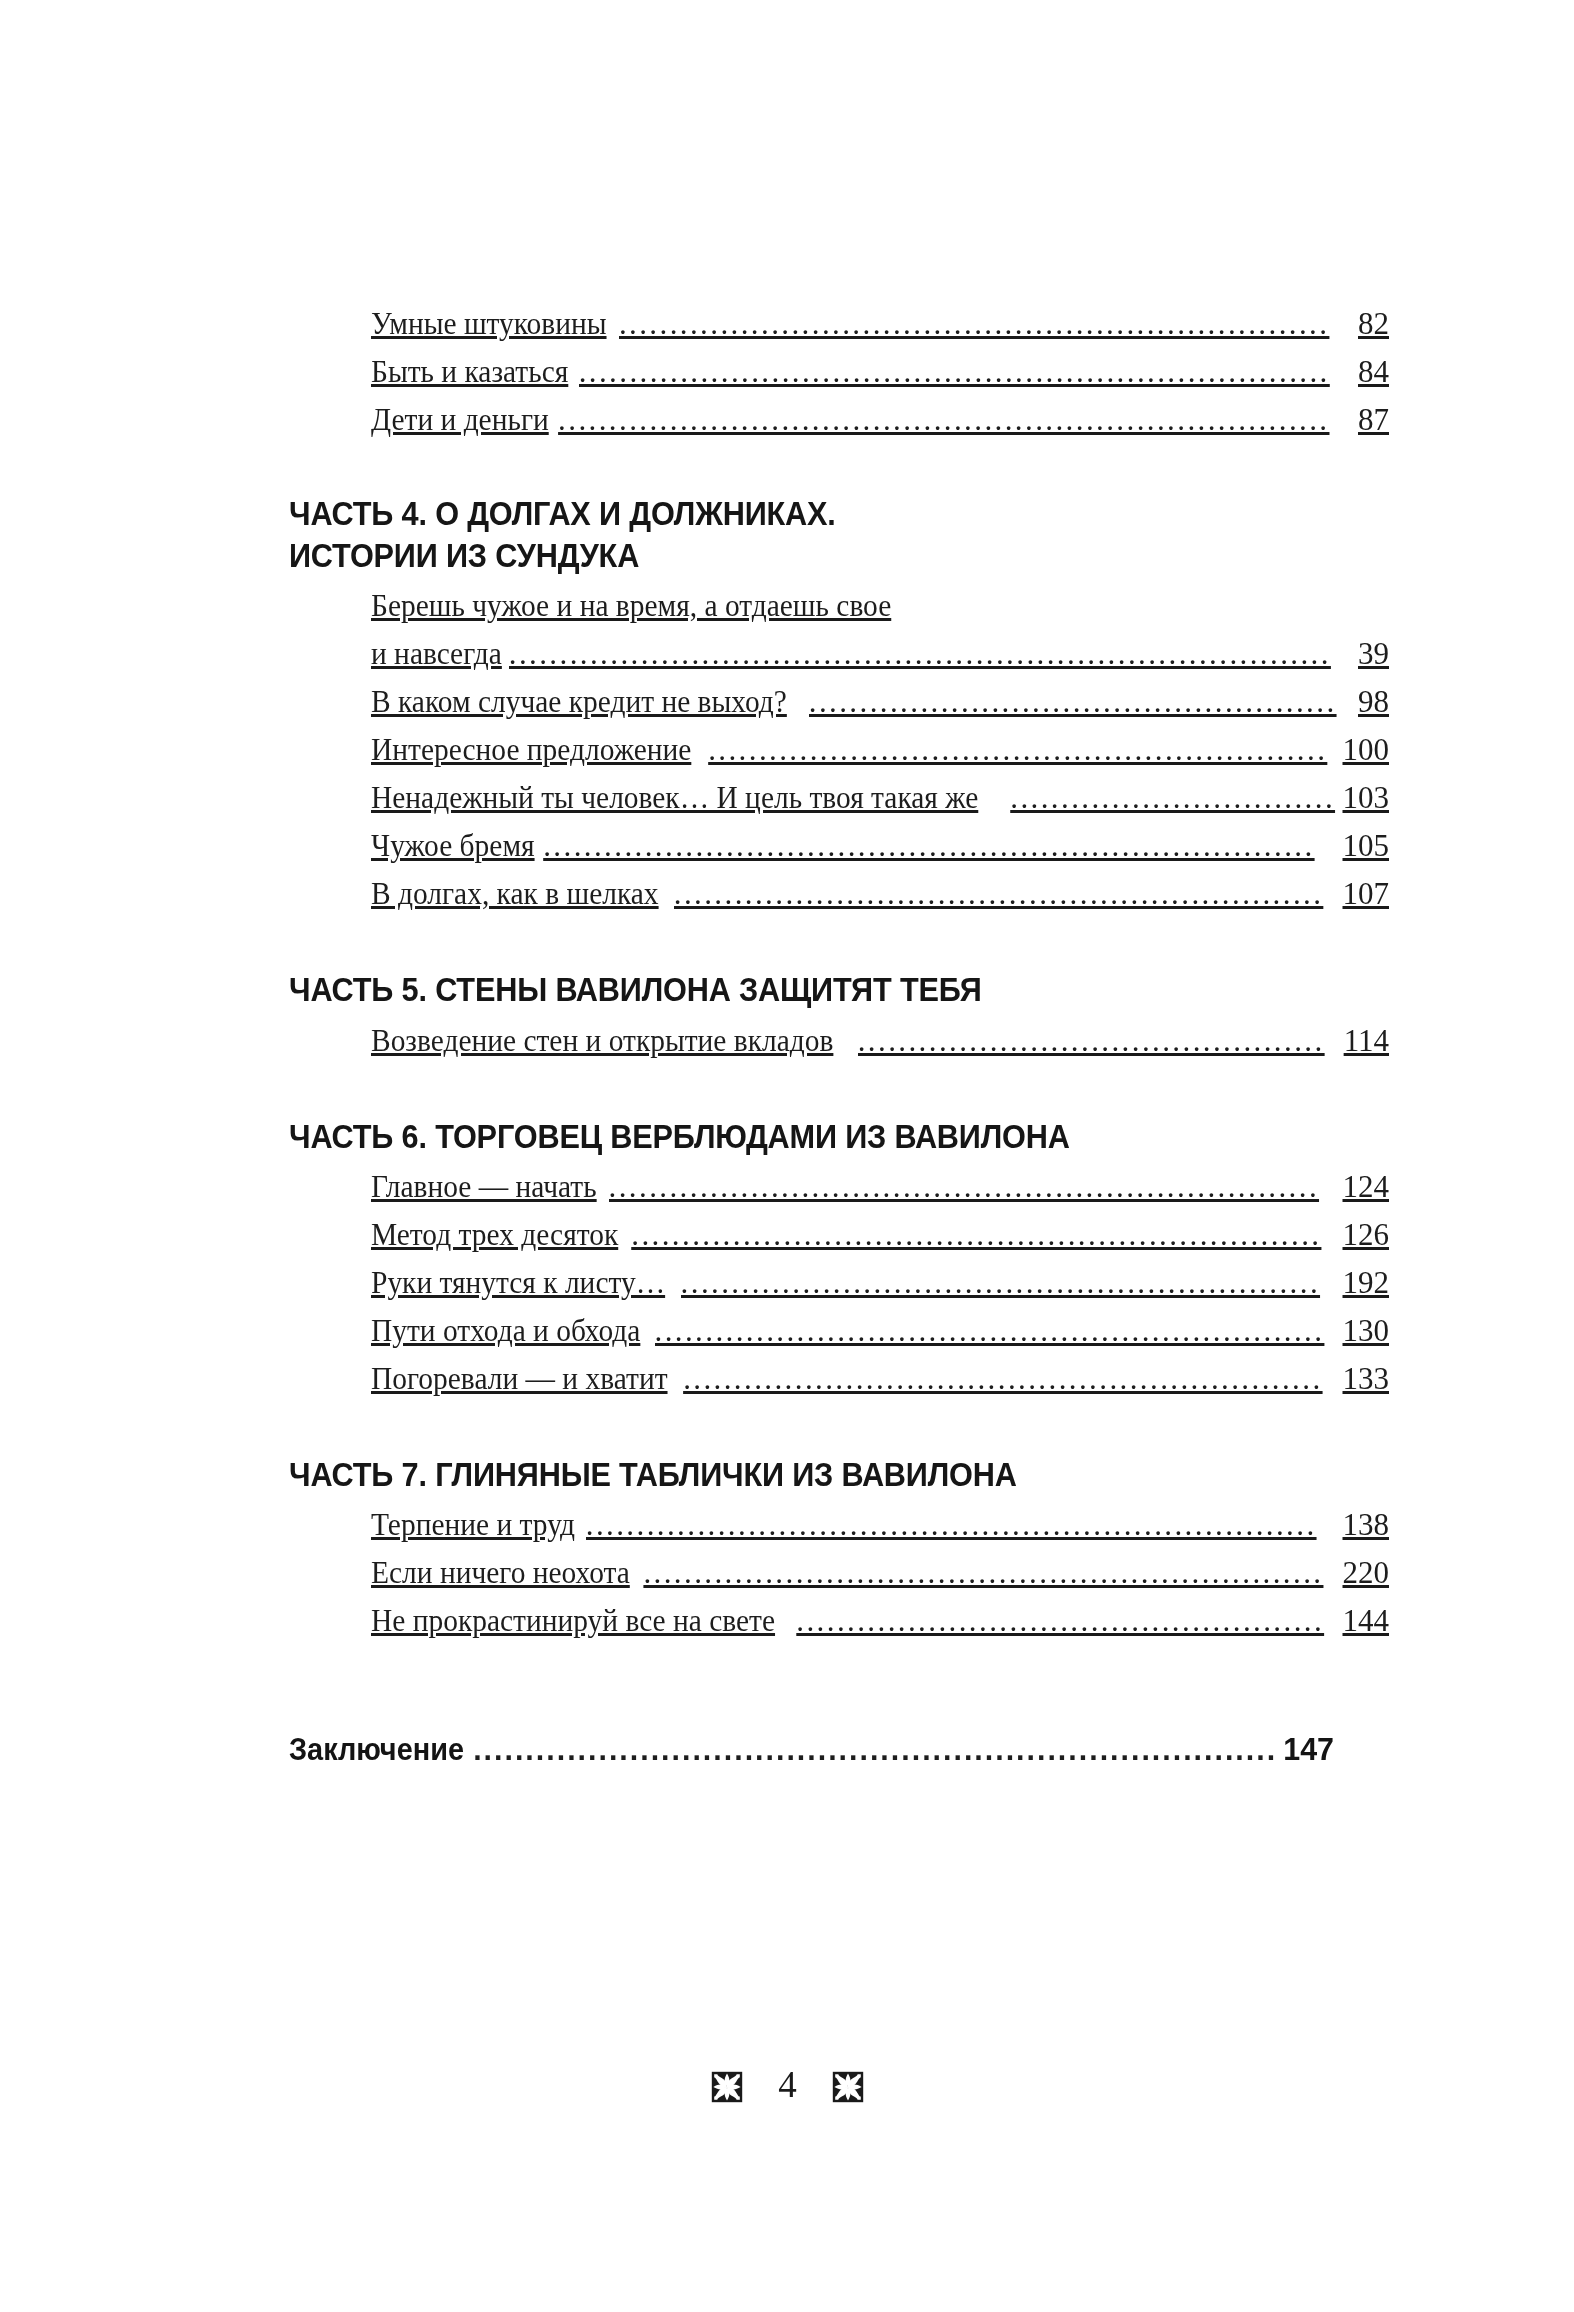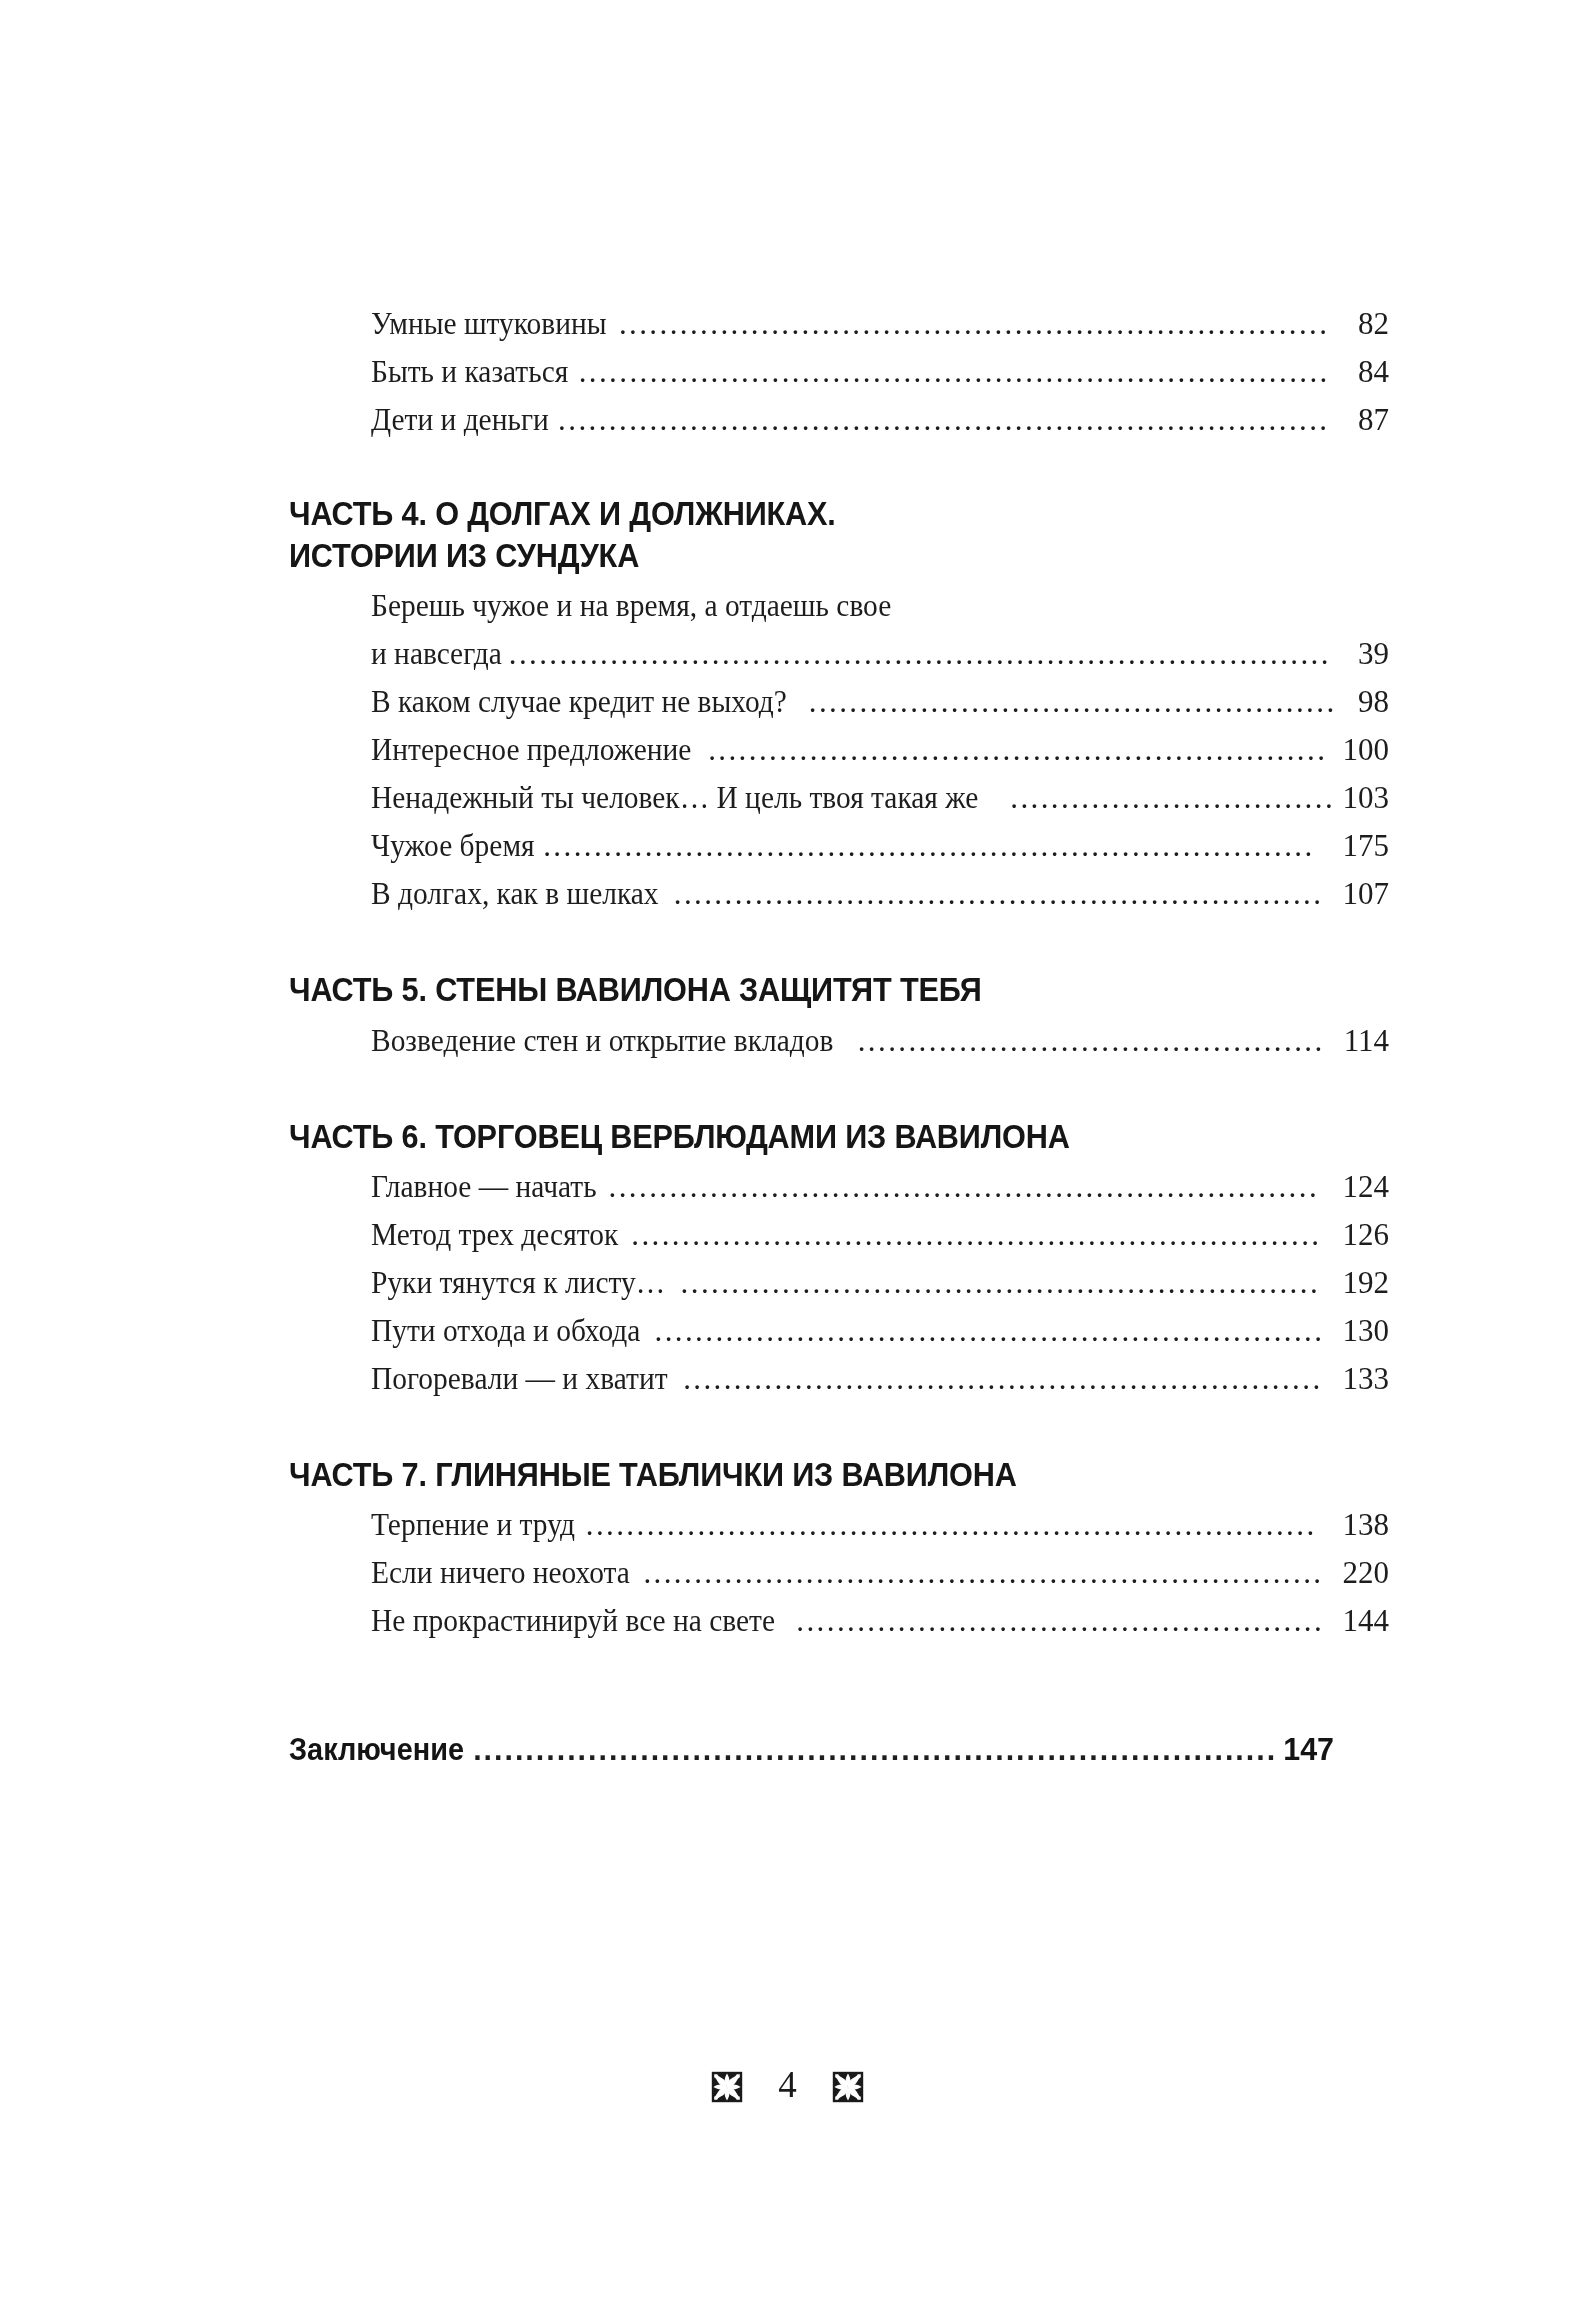--- a/index.html
+++ b/index.html
@@ -49,20 +49,21 @@
   }
   .part-block.first-part {
     margin-top: 41px;
   }
 
   
   .toc-list {
     list-style: none;
     margin: 0;
     padding: 0;
+    text-decoration: underline;
   }
   .toc-row {
     display: flex;
     align-items: baseline;
     font-size: 31px;
     line-height: 1.0;
     height: 48px;
     margin-left: 82px;
     width: 1018px;
     color: #1d1d1d;
@@ -204,21 +205,21 @@
               <div class="toc-row">
                 <span class="toc-title">Ненадежный ты человек… И цель твоя такая же</span>
                 <span class="toc-dots">................................</span>
                 <span class="toc-page">103</span>
               </div>
             </li>
             <li>
               <div class="toc-row">
                 <span class="toc-title">Чужое бремя</span>
                 <span class="toc-dots">............................................................................</span>
-                <span class="toc-page">175</span>
+                <span class="toc-page">105</span>
               </div>
             </li>
             <li>
               <div class="toc-row">
                 <span class="toc-title">В долгах, как в шелках</span>
                 <span class="toc-dots">................................................................</span>
                 <span class="toc-page">107</span>
               </div>
             </li>
           </ul>

